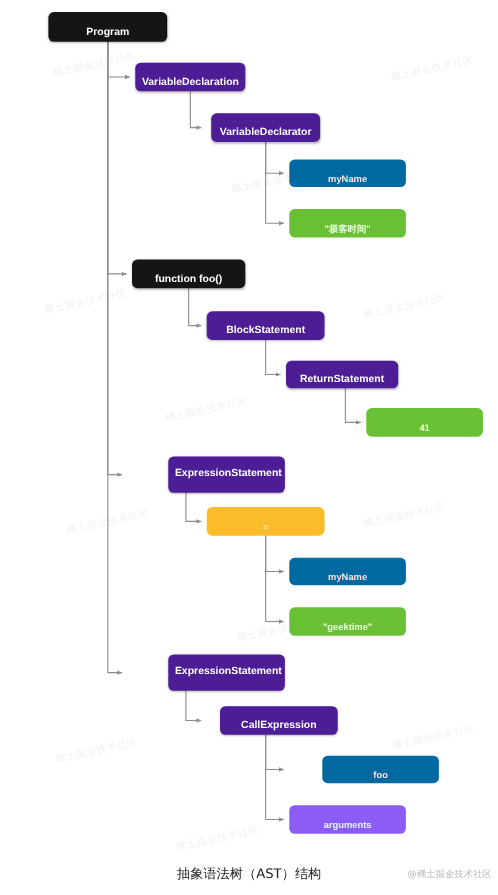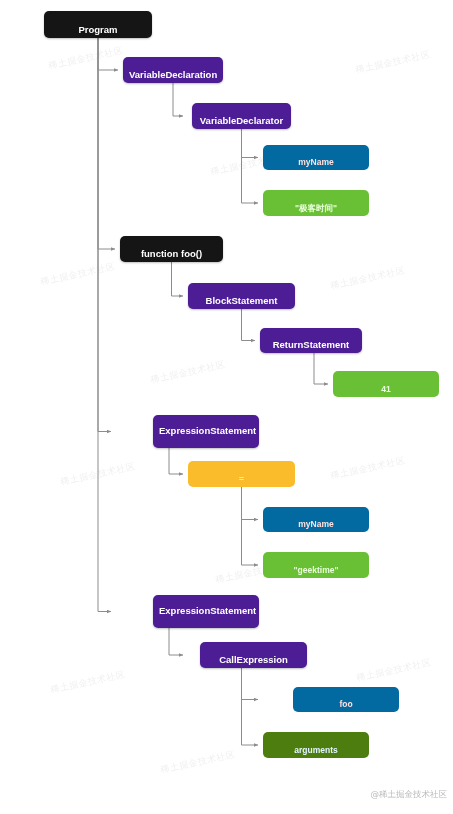--- a/index.html
+++ b/index.html
@@ -97,21 +97,21 @@
     font-size: 8.5px;
     font-weight: 700;
   }
   .n-orange {
     background: #fbbc2b;
     color: #fde9b4;
     font-size: 8.5px;
     font-weight: 700;
   }
   .n-blue {
-    background: #4d7c0f;
+    background: #8b5cf6;
     color: #e4f6ff;
     font-size: 8.5px;
     font-weight: 700;
   }
 
   .node.wrap {
     justify-content: flex-end;
     text-align: left;
     align-items: center;
     margin-left: 37px;
@@ -243,16 +243,17 @@
       </div>
       <div class="node n-red" style="left: 263px; top: 687px; width: 106px; height: 25px; margin-left: 30px;">
         <span class="node-label">foo</span>
       </div>
       <div class="node n-blue" style="left: 263px; top: 732px; width: 106px; height: 26px;">
         <span class="node-label">arguments</span>
       </div>
     </div>
 
   <div id="caption-row">
+    <div id="caption">抽象语法树（AST）结构</div>
     <div id="credit">@稀土掘金技术社区</div>
   </div>
 
 </div>
 
 </body></html>

